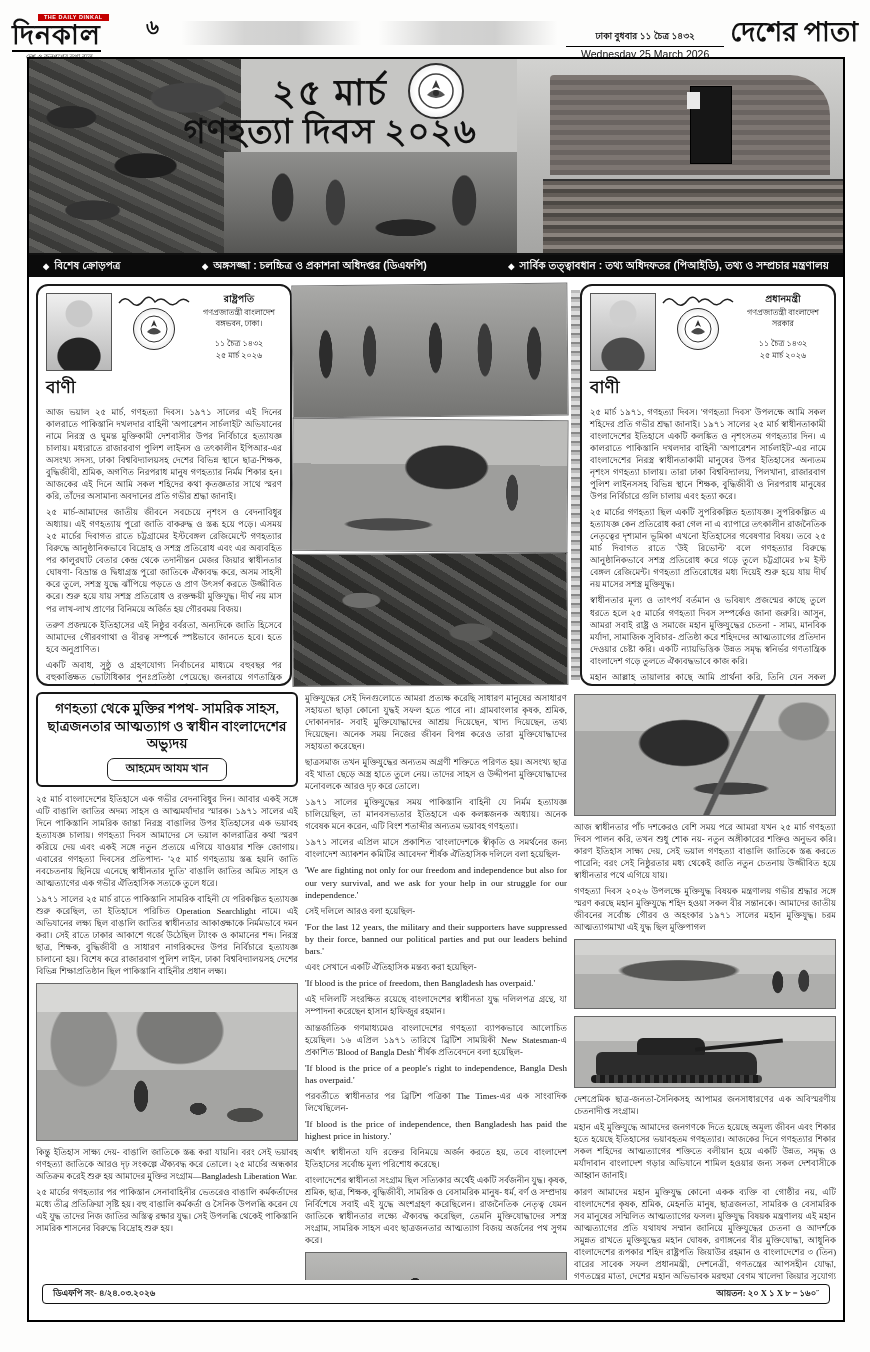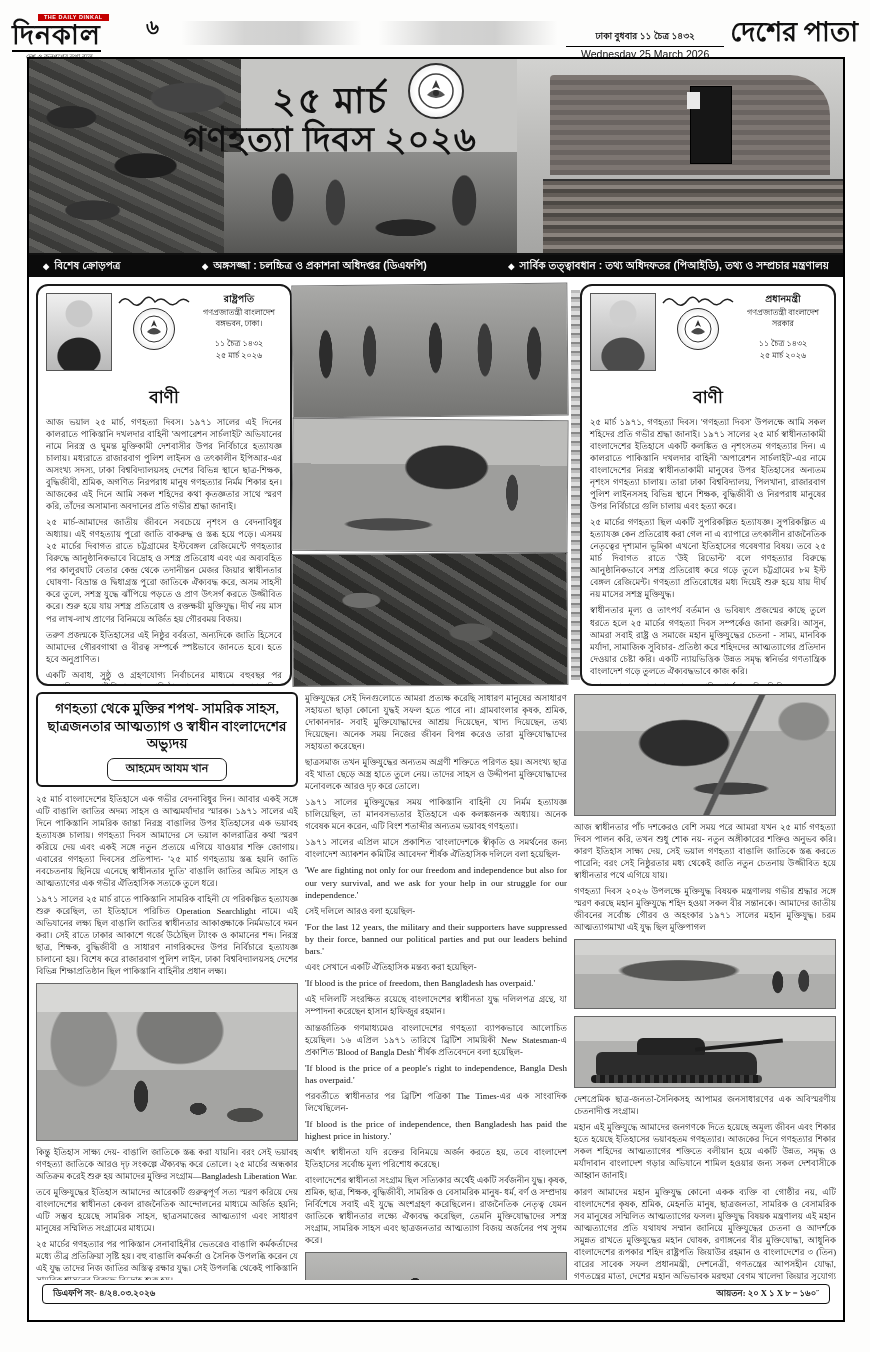--- a/index.html
+++ b/index.html
@@ -29,21 +29,21 @@
 
   
   .banner{position:relative;height:196px;background:#c6c6c4;border-bottom:2px solid #111;overflow:hidden;flex:none;}
   .bn-left{position:absolute;left:0;top:0;bottom:0;width:26%;
     background:
       radial-gradient(ellipse 40px 18px at 20% 30%,#2a2a2a 60%,transparent 64%),
       radial-gradient(ellipse 50px 20px at 55% 55%,#1f1f1f 60%,transparent 64%),
       radial-gradient(ellipse 44px 16px at 30% 78%,#333 60%,transparent 64%),
       radial-gradient(ellipse 60px 24px at 75% 20%,#444 60%,transparent 64%),
       repeating-linear-gradient(25deg,#4a4a48 0 7px,#5d5d5a 7px 14px,#3a3a38 14px 22px);}
-  .bn-title{position:absolute;left:17%;top:24px;width:40%;text-align:center;z-index:3;}
+  .bn-title{position:absolute;left:17%;top:16px;width:40%;text-align:center;z-index:3;}
   .bn-title .l1{font-size:36px;font-weight:900;letter-spacing:2px;line-height:1.05;}
   .bn-title .l2{font-size:34px;font-weight:900;letter-spacing:1px;line-height:1.1;}
   .bn-emblem{position:absolute;left:calc(50% - 28px);top:4px;width:56px;height:56px;border-radius:50%;z-index:4;
              background:radial-gradient(circle,#ffffff 55%,#dcdcdc 100%);border:2px solid #2e2e2e;
              display:flex;align-items:center;justify-content:center;}
   .bn-bottom{position:absolute;left:24%;right:40%;bottom:0;height:52%;z-index:2;
     background:
       radial-gradient(ellipse 18px 40px at 20% 45%,#303030 58%,transparent 62%),
       radial-gradient(ellipse 16px 38px at 38% 50%,#3c3c3c 58%,transparent 62%),
       radial-gradient(ellipse 50px 14px at 62% 75%,#262626 58%,transparent 62%),
@@ -82,21 +82,21 @@
       radial-gradient(circle 14px at 50% 26%,#cfcfcf 92%,transparent 100%),
       radial-gradient(ellipse 30px 26px at 50% 82%,#4b4b4b 70%,transparent 74%),
       linear-gradient(180deg,#e6e6e6 0%,#adadad 100%);}
   .msg-center{flex:1;text-align:center;}
   .calli{display:block;margin:0 auto;}
   .seal{width:42px;height:42px;border-radius:50%;border:1.5px solid #2b2b2b;margin:1px auto 0;
         background:radial-gradient(circle,#fff 50%,#d8d8d8 100%);display:flex;align-items:center;justify-content:center;}
   .msg-addr{width:86px;flex:none;text-align:center;font-size:8px;line-height:1.45;}
   .msg-office{font-weight:bold;font-size:9.5px;}
   .msg-dates{margin-top:8px;font-size:8px;}
-  .msg-title{text-align:center;font-size:17px;font-weight:bold;margin:13px 0 4px;}
+  .msg-title{text-align:left;font-size:17px;font-weight:bold;margin:3px 0 4px;}
   .msg-box p{font-size:8.6px;line-height:1.4;text-align:justify;margin:0 0 4px;}
 
   .center-photos{flex:1;display:flex;position:relative;padding-right:12px;}
   .cp-stack{flex:1;display:flex;flex-direction:column;gap:2px;}
   .cp{flex:1;border:1px solid #777;}
   .cp1{transform:rotate(-.6deg);
     background:
       radial-gradient(ellipse 11px 40px at 12% 52%,#2c2c2c 58%,transparent 62%),
       radial-gradient(ellipse 11px 42px at 28% 50%,#383838 58%,transparent 62%),
       radial-gradient(ellipse 11px 42px at 52% 48%,#2f2f2f 58%,transparent 62%),
@@ -316,21 +316,20 @@
 
         <div class="col" data-interactable="false">
           <div class="headline-box" data-interactable="false">
             <h1 class="headline" data-interactable="false">গণহত্যা থেকে মুক্তির শপথ- সামরিক সাহস, ছাত্রজনতার আত্মত্যাগ ও স্বাধীন বাংলাদেশের অভ্যুদয়</h1>
             <div class="byline-box" data-interactable="false">আহমেদ আযম খান</div>
           </div>
           <p data-interactable="false">২৫ মার্চ বাংলাদেশের ইতিহাসে এক গভীর বেদনাবিধুর দিন। আবার একই সঙ্গে এটি বাঙালি জাতির অদম্য সাহস ও আত্মমর্যাদার স্মারক। ১৯৭১ সালের এই দিনে পাকিস্তানি সামরিক জান্তা নিরস্ত্র বাঙালির উপর ইতিহাসের এক ভয়াবহ হত্যাযজ্ঞ চালায়। গণহত্যা দিবস আমাদের সে ভয়াল কালরাত্রির কথা স্মরণ করিয়ে দেয় এবং একই সঙ্গে নতুন প্রত্যয়ে এগিয়ে যাওয়ার শক্তি জোগায়। এবারের গণহত্যা দিবসের প্রতিপাদ্য- '২৫ মার্চ গণহত্যায় স্তব্ধ হয়নি জাতি নবচেতনায় ছিনিয়ে এনেছে স্বাধীনতার দ্যুতি' বাঙালি জাতির অমিত সাহস ও আত্মত্যাগের এক গভীর ঐতিহাসিক সত্যকে তুলে ধরে।</p>
           <p data-interactable="false">১৯৭১ সালের ২৫ মার্চ রাতে পাকিস্তানি সামরিক বাহিনী যে পরিকল্পিত হত্যাযজ্ঞ শুরু করেছিল, তা ইতিহাসে পরিচিত Operation Searchlight নামে। এই অভিযানের লক্ষ্য ছিল বাঙালি জাতির স্বাধীনতার আকাঙ্ক্ষাকে নির্মমভাবে দমন করা। সেই রাতে ঢাকার আকাশে গর্জে উঠেছিল ট্যাংক ও কামানের শব্দ। নিরস্ত্র ছাত্র, শিক্ষক, বুদ্ধিজীবী ও সাধারণ নাগরিকদের উপর নির্বিচারে হত্যাযজ্ঞ চালানো হয়। বিশেষ করে রাজারবাগ পুলিশ লাইন, ঢাকা বিশ্ববিদ্যালয়সহ দেশের বিভিন্ন শিক্ষাপ্রতিষ্ঠান ছিল পাকিস্তানি বাহিনীর প্রধান লক্ষ্য।</p>
           <div class="art-ph ph-street" data-interactable="false"></div>
           <p data-interactable="false">কিন্তু ইতিহাস সাক্ষ্য দেয়- বাঙালি জাতিকে স্তব্ধ করা যায়নি। বরং সেই ভয়াবহ গণহত্যা জাতিকে আরও দৃঢ় সংকল্পে ঐক্যবদ্ধ করে তোলে। ২৫ মার্চের অন্ধকার অতিক্রম করেই শুরু হয় আমাদের মুক্তির সংগ্রাম—Bangladesh Liberation War.</p>
-          <p data-interactable="false">তবে মুক্তিযুদ্ধের ইতিহাস আমাদের আরেকটি গুরুত্বপূর্ণ সত্য স্মরণ করিয়ে দেয় বাংলাদেশের স্বাধীনতা কেবল রাজনৈতিক আন্দোলনের মাধ্যমে অর্জিত হয়নি; এটি সম্ভব হয়েছে সামরিক সাহস, ছাত্রসমাজের আত্মত্যাগ এবং সাধারণ মানুষের সম্মিলিত সংগ্রামের মাধ্যমে।</p>
           <p data-interactable="false">২৫ মার্চের গণহত্যার পর পাকিস্তান সেনাবাহিনীর ভেতরেও বাঙালি কর্মকর্তাদের মধ্যে তীব্র প্রতিক্রিয়া সৃষ্টি হয়। বহু বাঙালি কর্মকর্তা ও সৈনিক উপলব্ধি করেন যে এই যুদ্ধ তাদের নিজ জাতির অস্তিত্ব রক্ষার যুদ্ধ। সেই উপলব্ধি থেকেই পাকিস্তানি সামরিক শাসনের বিরুদ্ধে বিদ্রোহ শুরু হয়।</p>
 
         </div>
 
         <div class="col" data-interactable="false">
           <p data-interactable="false">মুক্তিযুদ্ধের সেই দিনগুলোতে আমরা প্রত্যক্ষ করেছি সাধারণ মানুষের অসাধারণ সহায়তা ছাড়া কোনো যুদ্ধই সফল হতে পারে না। গ্রামবাংলার কৃষক, শ্রমিক, দোকানদার- সবাই মুক্তিযোদ্ধাদের আশ্রয় দিয়েছেন, খাদ্য দিয়েছেন, তথ্য দিয়েছেন। অনেক সময় নিজের জীবন বিপন্ন করেও তারা মুক্তিযোদ্ধাদের সহায়তা করেছেন।</p>
           <p data-interactable="false">ছাত্রসমাজ তখন মুক্তিযুদ্ধের অন্যতম অগ্রণী শক্তিতে পরিণত হয়। অসংখ্য ছাত্র বই খাতা ছেড়ে অস্ত্র হাতে তুলে নেয়। তাদের সাহস ও উদ্দীপনা মুক্তিযোদ্ধাদের মনোবলকে আরও দৃঢ় করে তোলে।</p>
           <p data-interactable="false">১৯৭১ সালের মুক্তিযুদ্ধের সময় পাকিস্তানি বাহিনী যে নির্মম হত্যাযজ্ঞ চালিয়েছিল, তা মানবসভ্যতার ইতিহাসে এক কলঙ্কজনক অধ্যায়। অনেক গবেষক মনে করেন, এটি বিংশ শতাব্দীর অন্যতম ভয়াবহ গণহত্যা।</p>
           <p data-interactable="false">১৯৭১ সালের এপ্রিল মাসে প্রকাশিত 'বাংলাদেশকে স্বীকৃতি ও সমর্থনের জন্য বাংলাদেশ অ্যাকশন কমিটির আবেদন' শীর্ষক ঐতিহাসিক দলিলে বলা হয়েছিল-</p>
           <p class="en" data-interactable="false">'We are fighting not only for our freedom and independence but also for our very survival, and we ask for your help in our struggle for our independence.'</p>

